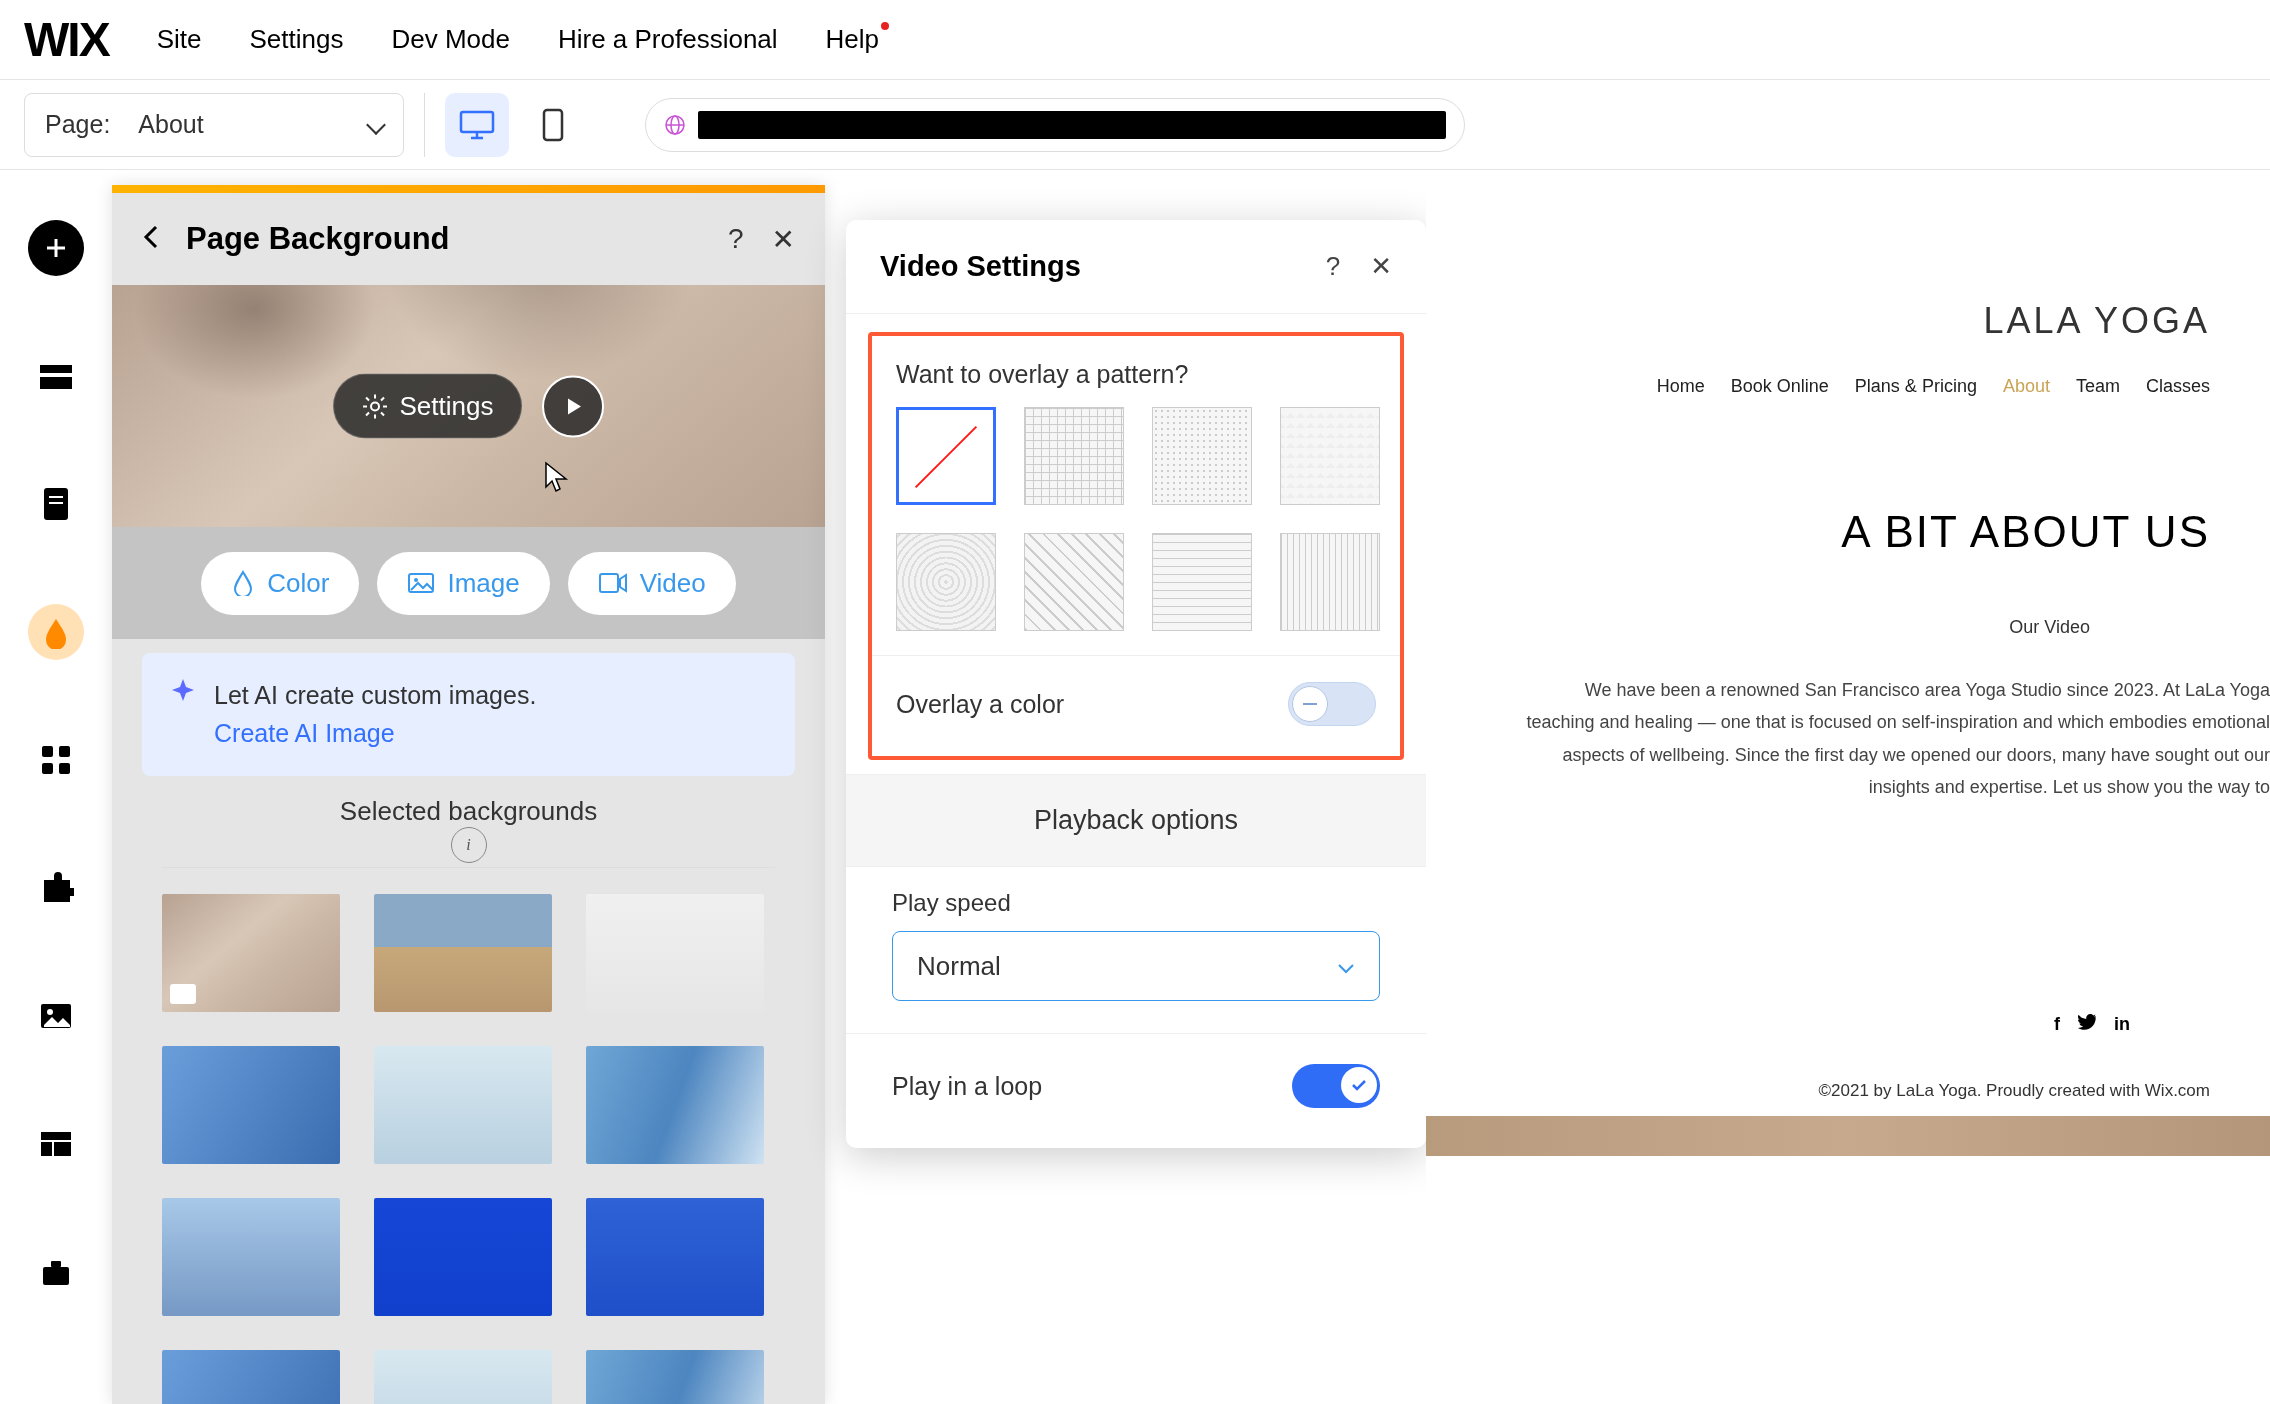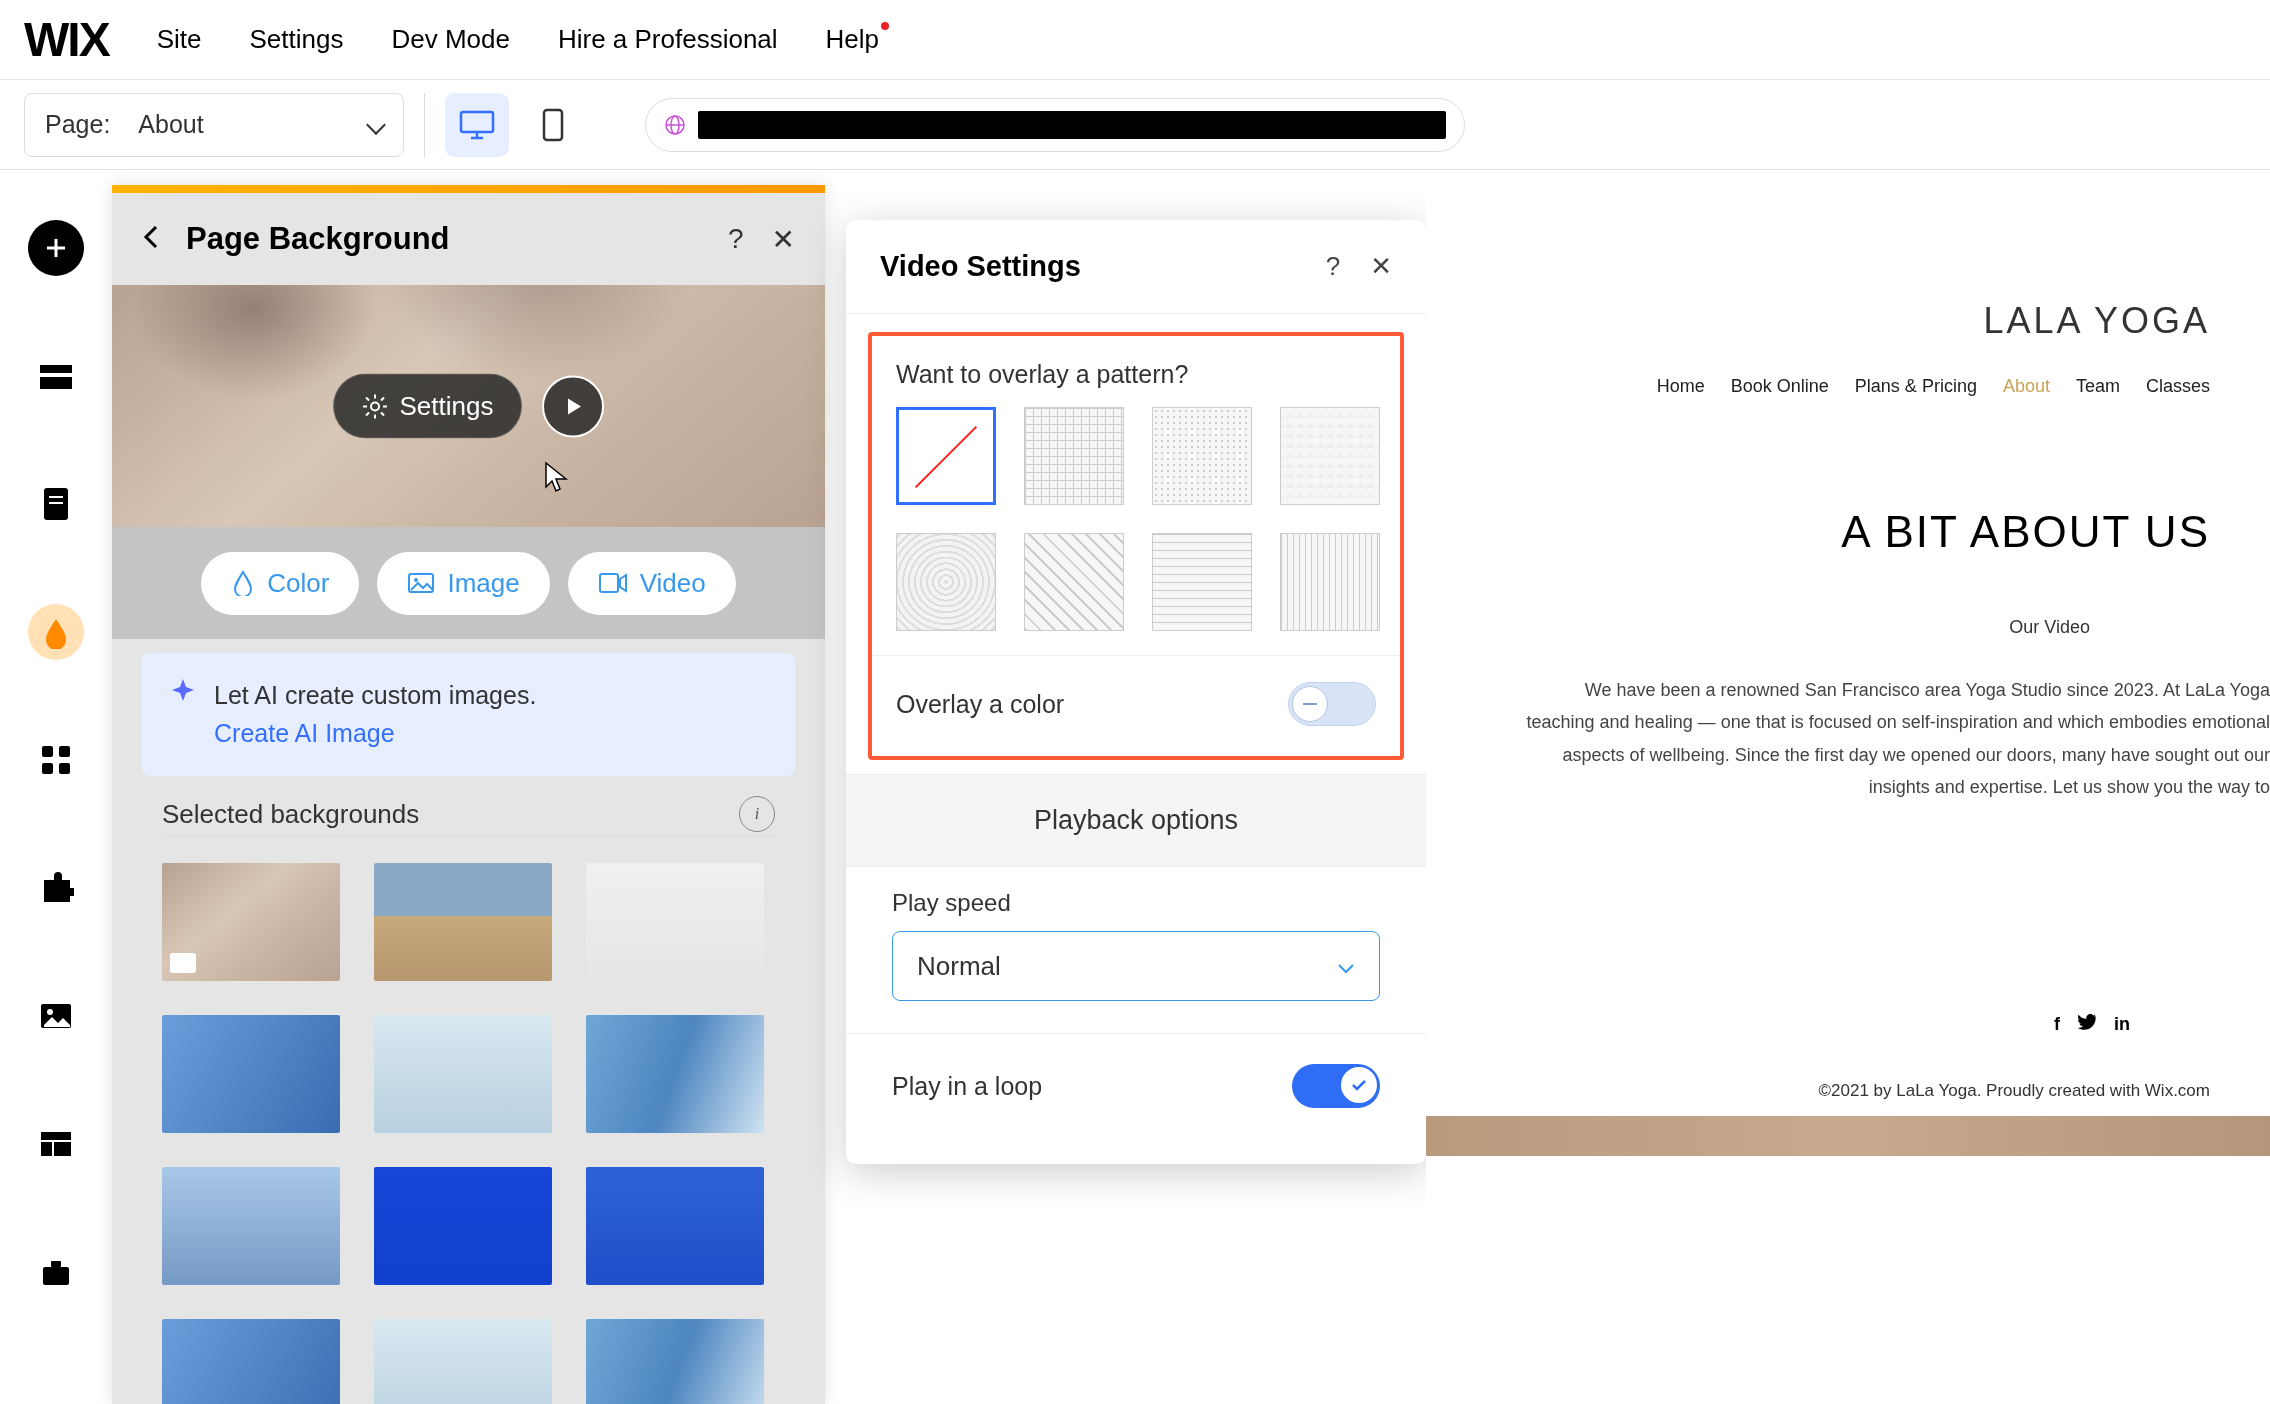--- a/index.html
+++ b/index.html
@@ -45,21 +45,21 @@
 .play-circle { width:62px; height:62px; border-radius:50%; border:2.5px solid #fff; display:flex; align-items:center; justify-content:center; background: rgba(40,40,40,0.85);}
 .cursor { position:absolute; left:430px; top:176px;}
 
 .type-tabs { height:112px; background:#c4c4c4; display:flex; align-items:center; justify-content:center; gap:18px;}
 .type-tab { background:#fff; border-radius:40px; padding: 16px 30px; font-size:26px; color:#3899ec; display:flex; align-items:center; gap:12px; cursor:pointer;}
 
 .ai-banner { margin:14px 30px; background:#e6eeff; border-radius:8px; padding:24px 28px; display:flex; gap:18px; align-items:flex-start;}
 .ai-banner .txt { font-size:25px; color:#333; line-height:1.5;}
 .ai-banner .link { color:#3370ff; cursor:pointer;}
 
-.sel-hdr { margin: 20px 50px 4px; display:flex; align-items:center; justify-content:space-between;}
+.sel-hdr { margin: 20px 50px 4px; display:flex; align-items:center; justify-content:space-between;flex-direction:column;}
 .sel-hdr h3 { font-size:26px; font-weight:400; color:#333;}
 .info-i { width:36px; height:36px; border-radius:50%; border:1.5px solid #888; display:flex; align-items:center; justify-content:center; font-family:serif; font-style:italic; color:#555;}
 .sel-hr { margin: 0 50px; border:0; border-top:1px solid #ddd;}
 
 .thumb-grid { padding: 26px 50px; display:grid; grid-template-columns: repeat(3, 178px); gap: 34px;}
 .thumb { width:178px; height:118px; background:#bbb; position:relative; border-radius:2px; overflow:hidden;}
 .thumb.video-ind::after { content:''; position:absolute; left:8px; bottom:8px; width:26px; height:20px; background:#fff; border-radius:3px;}
 .t1 { background: linear-gradient(140deg,#b8a292 0%, #d8c7b7 40%, #ccb8a6 60%, #b8a292 100%);}
 .t2 { background: linear-gradient(#8aa9c7 0%,#8aa9c7 45%,#c7a87a 45%,#b89770 100%);}
 .t3 { background: linear-gradient(#f0f0f0,#e6e6e6);}
@@ -98,21 +98,21 @@
 .toggle.off .knob::after { content:''; width:14px; height:2px; background:#7ea0d6;}
 .toggle.on { background:#2f6df6;}
 .toggle.on .knob { position:absolute; right:3px; top:3px; width:36px; height:36px; border-radius:50%; background:#fff; display:flex; align-items:center; justify-content:center; color:#2f6df6;}
 
 .vs-section-title { background:#f5f5f5; text-align:center; padding: 30px 0; font-size:27px; color:#333; border-top:1px solid #eee; border-bottom:1px solid #eee; margin-top:14px;}
 
 .vs-field { padding: 22px 46px;}
 .vs-field-label { font-size:24px; color:#333; margin-bottom:14px;}
 .vs-select { border:1.5px solid #3899ec; border-radius:8px; height:70px; display:flex; align-items:center; justify-content:space-between; padding:0 24px; font-size:26px; color:#333; cursor:pointer;}
 
-.vs-loop { padding: 30px 46px 56px; display:flex; align-items:center; justify-content:space-between; font-size:25px; color:#333; border-top:1px solid #eee; margin-top:10px;}
+.vs-loop { padding: 30px 46px 40px; display:flex; align-items:center; justify-content:space-between; font-size:25px; color:#333; border-top:1px solid #eee; margin-top:10px;}
 
 
 .site-preview { position:absolute; left:1426px; top:170px; right:0; bottom:0; background:#fff; padding-top:130px;}
 .site-logo { text-align:right; font-size:36px; letter-spacing:3px; color:#333; padding-right:60px; font-weight:400;}
 .site-nav { display:flex; justify-content:flex-end; gap:26px; padding: 34px 60px 0 0; font-size:18px; color:#222;}
 .site-nav .active { color:#c9a455;}
 .site-h1 { text-align:right; font-size:44px; letter-spacing:2px; padding: 110px 60px 0 0; font-weight:400;}
 .site-sub { text-align:right; font-size:18px; padding: 60px 180px 0 0; color:#333;}
 .site-body { text-align:right; font-size:18px; line-height:1.8; padding: 36px 0 0 100px; color:#444;}
 .site-social { display:flex; justify-content:flex-end; gap:18px; padding: 210px 140px 0 0; font-size:18px; font-weight:bold;}

